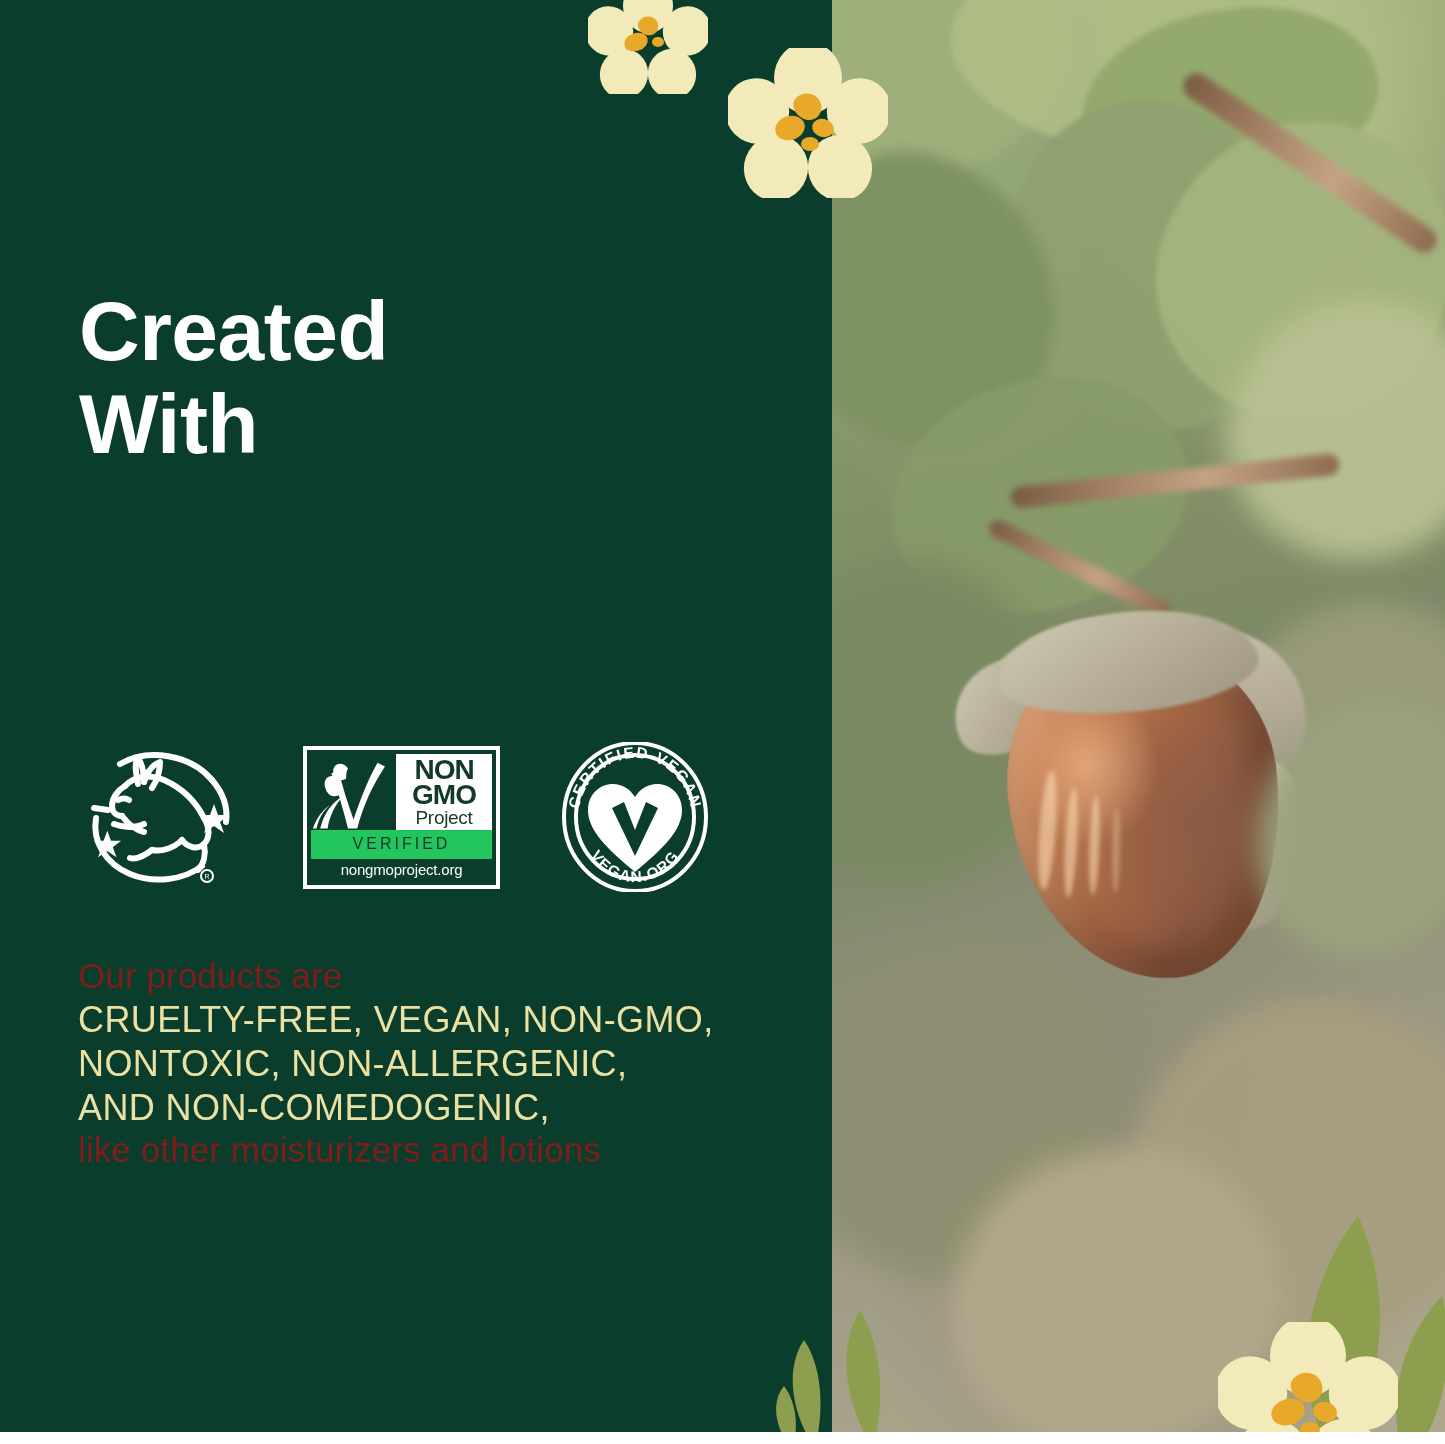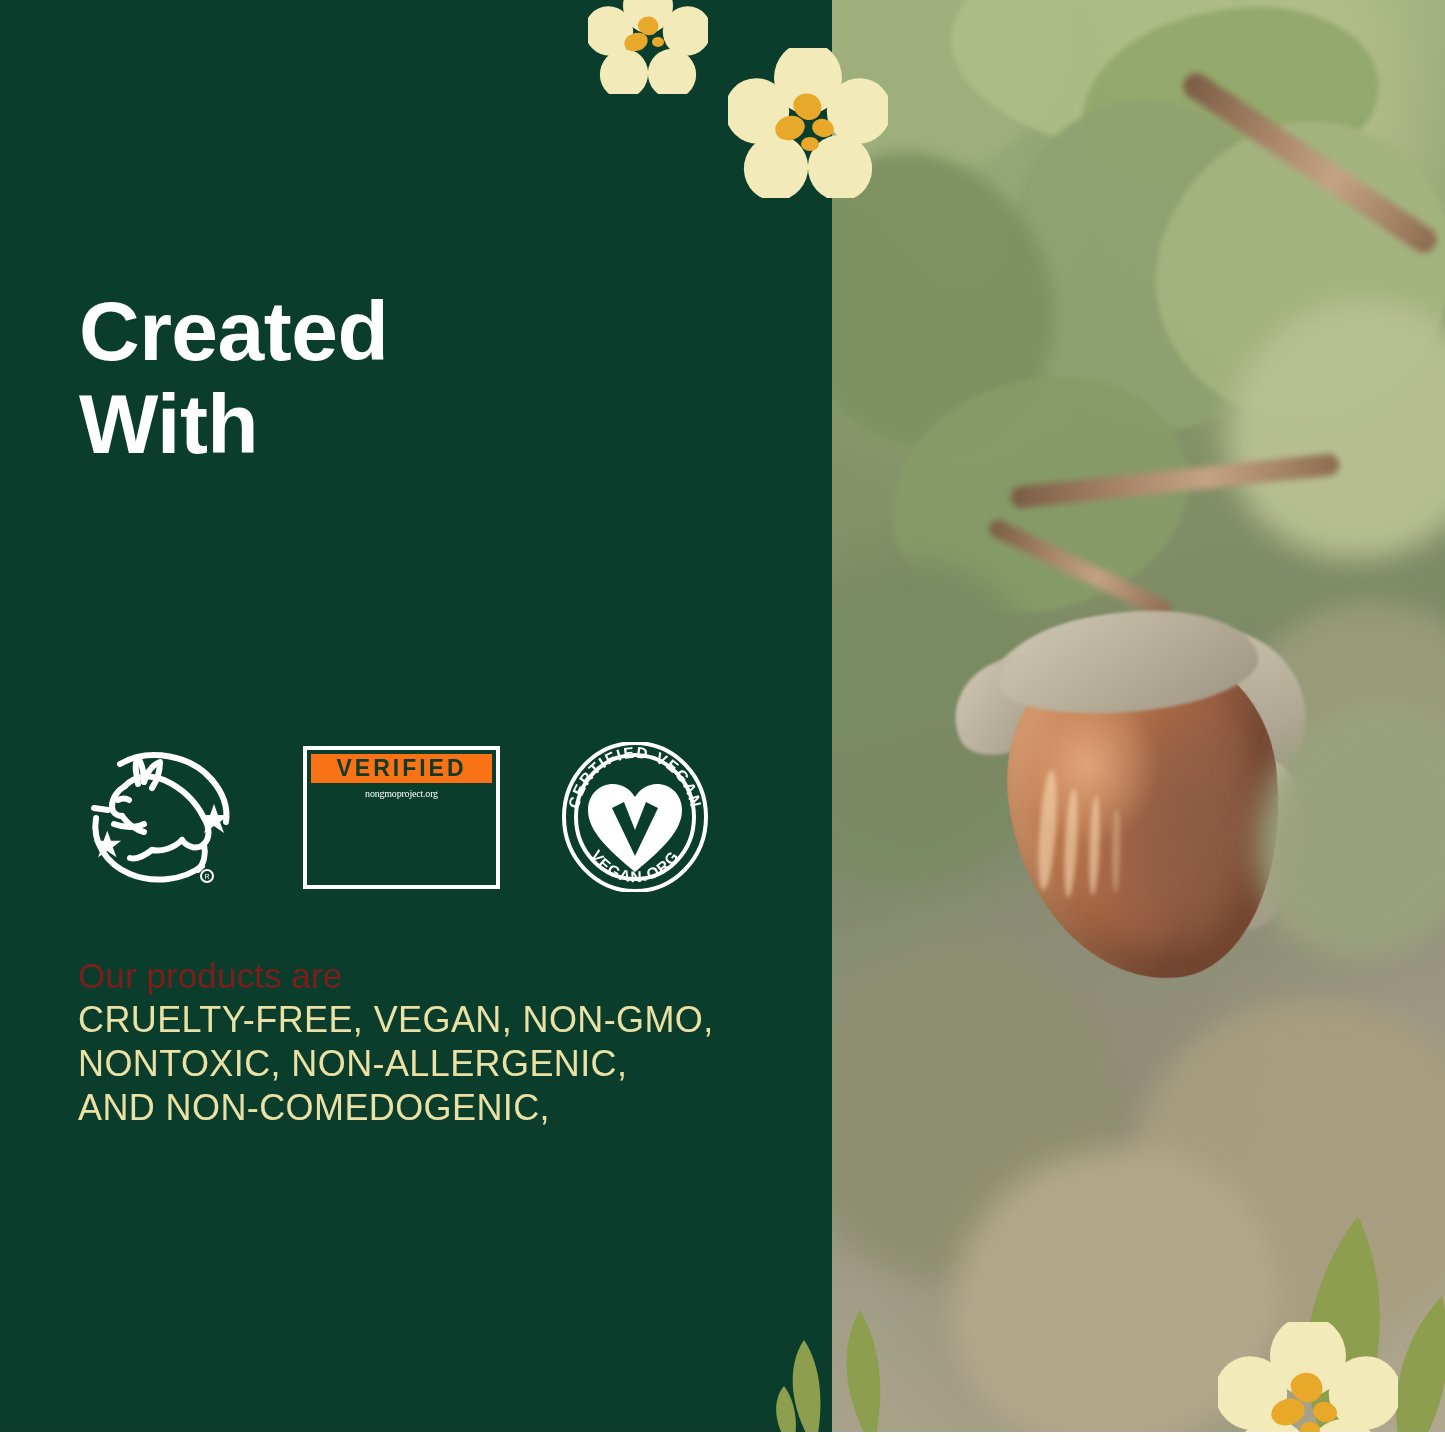--- a/index.html
+++ b/index.html
@@ -101,27 +101,27 @@
   }
   .ng-words{
     width:53%;height:100%;background:#ffffff;
     display:flex;flex-direction:column;align-items:center;justify-content:center;
     color:#123a27;line-height:.92;
   }
   .ng-words .w1{font-size:28px;font-weight:700;letter-spacing:-1px;}
   .ng-words .w2{font-size:28px;font-weight:700;letter-spacing:-1px;}
   .ng-words .w3{font-size:19px;font-weight:400;letter-spacing:-.3px;margin-top:1px;}
   .ng-verified{
-    height:23%;background:#f97316;color:#123a27;
+    height:23%;background:#22c55e;color:#123a27;
     display:flex;align-items:center;justify-content:center;
-    font-size:23px;font-weight:700;letter-spacing:3px;
+    font-size:16px;font-weight:400;letter-spacing:3px;
   }
   .ng-url{
     height:17%;display:flex;align-items:center;justify-content:center;
-    color:#ffffff;font-size:10px;letter-spacing:-.2px;font-family:Liberation Serif, serif;
+    color:#ffffff;font-size:15px;letter-spacing:-.2px;
   }
 
   
   .vegan{width:150px;height:150px;position:relative;}
 
   
   .copy{position:absolute;left:78px;top:955px;width:730px;}
   .copy .line{display:block;line-height:1.22;letter-spacing:.1px;}
   .copy .muted{color:#7f1d1d;font-size:35px;}
   .copy .hilite{color:#ebe1a4;font-size:36px;letter-spacing:.4px;}
@@ -212,20 +212,42 @@
           <path d="M136 62 l4 11 11 0 -9 7 4 11 -10 -7 -10 7 4 -11 -9 -7 11 0 z"></path>
           <path d="M30 88 l4 11 11 0 -9 7 4 11 -10 -7 -10 7 4 -11 -9 -7 11 0 z" transform="translate(-2,4) scale(.92) translate(4,4)"></path>
         </g>
         <circle cx="129" cy="134" r="6" fill="none" stroke="#ffffff" stroke-width="2"></circle>
         <text x="129" y="137" font-size="7" fill="#ffffff" text-anchor="middle" font-family="Liberation Sans, sans-serif">R</text>
       </svg>
     </div>
 
     <div class="nongmo">
       <div class="nongmo-in">
+        <div class="ng-top">
+          <div class="ng-leaf">
+            <svg viewBox="0 0 92 86" width="100%" height="100%" preserveAspectRatio="none" aria-hidden="true">
+              <rect x="0" y="0" width="92" height="86" fill="#0a3d2b"></rect>
+              <g fill="#ffffff">
+
+                <path d="M30 18 C34 38 40 56 46 74 C54 50 62 28 72 10 L80 14 C66 36 56 60 50 84 L40 84 C34 60 28 38 22 22 z"></path>
+
+                <path d="M28 26 C18 22 12 30 16 40 C20 50 30 50 34 42 C30 38 28 32 28 26 z"></path>
+                <path d="M40 16 C34 8 24 10 24 20 C24 28 32 32 38 28 C38 24 38 20 40 16 z"></path>
+
+                <path d="M10 84 C14 66 24 54 34 48 C26 58 20 70 18 84 z"></path>
+                <path d="M2 84 C6 72 12 64 20 58 C12 66 8 74 6 84 z"></path>
+              </g>
+            </svg>
+          </div>
+          <div class="ng-words">
+            <span class="w1">NON</span>
+            <span class="w2">GMO</span>
+            <span class="w3">Project</span>
+          </div>
+        </div>
         <div class="ng-verified">VERIFIED</div>
         <div class="ng-url">nongmoproject.org</div>
       </div>
     </div>
 
     <div class="vegan">
       <svg viewBox="0 0 150 150" width="150" height="150" aria-hidden="true">
         <defs>
           <path id="arcTop" d="M 18 78 A 57 62 0 0 1 132 78"></path>
           <path id="arcBot" d="M 22 82 A 53 58 0 0 0 128 82"></path>
@@ -243,20 +265,21 @@
         </text>
       </svg>
     </div>
   </div>
 
   <div class="copy">
     <span class="line muted">Our products are</span>
     <span class="line hilite">CRUELTY-FREE, VEGAN, NON-GMO,</span>
     <span class="line hilite">NONTOXIC, NON-ALLERGENIC,</span>
     <span class="line hilite">AND NON-COMEDOGENIC,</span>
+    <span class="line muted">like other moisturizers and lotions</span>
   </div>
 
   <div class="deco" style="left:588px;top:-16px;width:120px;height:110px;">
     <svg viewBox="0 0 120 110" width="120" height="110" aria-hidden="true">
       <g fill="#f2ebb9">
         <ellipse cx="60" cy="22" rx="25" ry="27"></ellipse>
         <ellipse cx="99" cy="47" rx="24" ry="25" transform="rotate(24 99 47)"></ellipse>
         <ellipse cx="84" cy="90" rx="24" ry="25" transform="rotate(-20 84 90)"></ellipse>
         <ellipse cx="36" cy="90" rx="24" ry="25" transform="rotate(20 36 90)"></ellipse>
         <ellipse cx="21" cy="47" rx="24" ry="25" transform="rotate(-24 21 47)"></ellipse>

